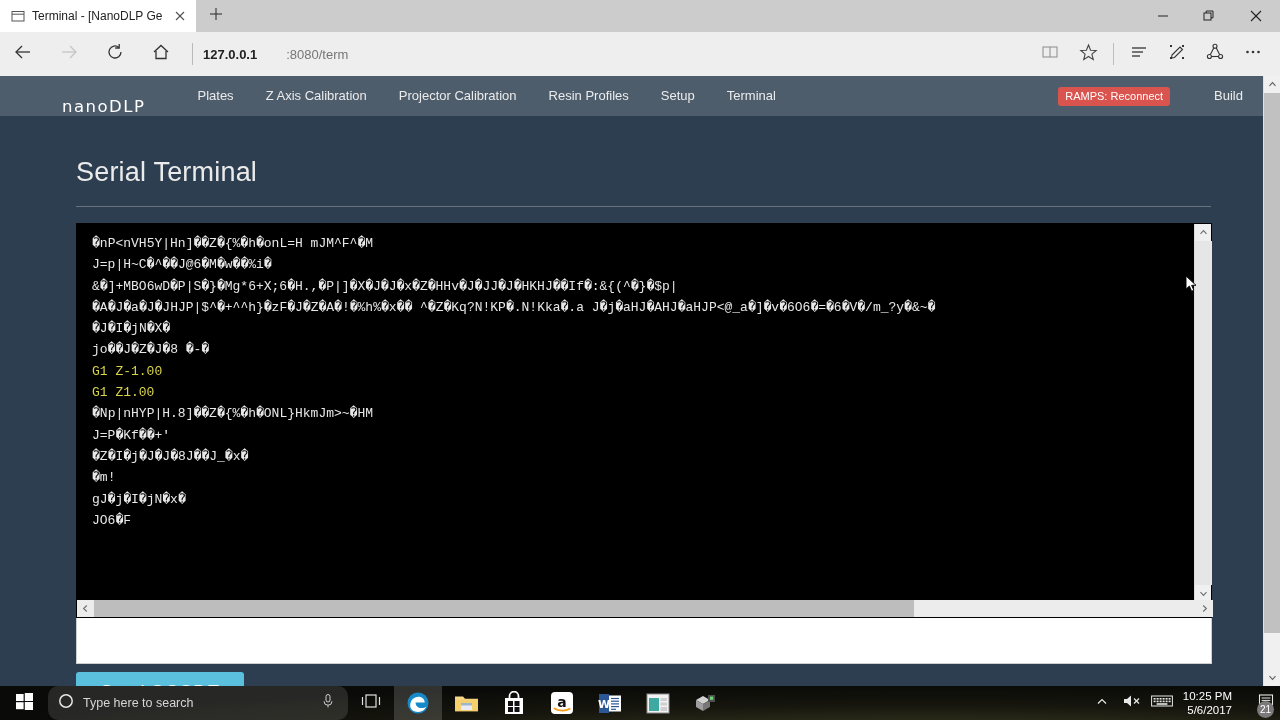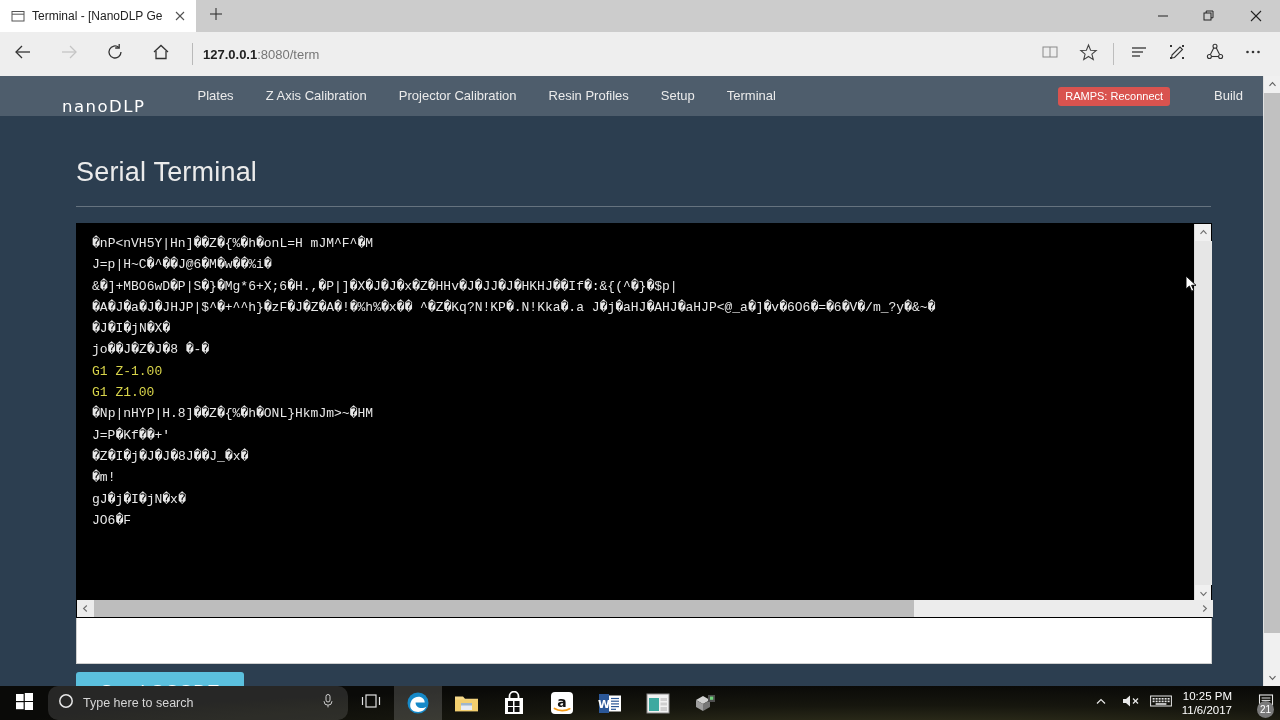--- a/index.html
+++ b/index.html
@@ -41,21 +41,21 @@
     position: absolute; left: 0; top: 32px; width: 1280px; height: 44px;
     background: #eeeeee; display: flex; align-items: center;
   }
   .navbtn { width: 46px; height: 44px; display: flex; align-items: center; justify-content: center; }
   .navbtn.disabled { opacity: .35; }
   .addr-sep {
     width: 1px; height: 22px; background: #b9b9b9; margin: 0 10px 0 8px;
   }
   .addressbar {
     flex: 1 1 auto; height: 44px; display: flex; align-items: center;
-    font-size: 13px; color: #333;
+    font-size: 13px; color: #333; gap: 29px;
   }
   .addr-host { color: #222; font-weight: 600; }
   .addr-rest { color: #767676; }
   .toolbar-right { display: flex; align-items: center; height: 44px; padding-right: 8px; }
   .tbicon { width: 38px; height: 44px; display: flex; align-items: center; justify-content: center; }
   .tb-sep { width: 1px; height: 22px; background: #bdbdbd; margin: 0 6px; }
 
   
   .viewport {
     position: absolute; left: 0; top: 76px; width: 1280px; height: 610px;
@@ -564,21 +564,21 @@
                 <rect x="11.6" y="6.6" width="2" height="1.6"></rect>
                 <rect x="14.6" y="6.6" width="2" height="1.6"></rect>
                 <rect x="17.6" y="6.6" width="2" height="1.6"></rect>
           <rect x="5.6" y="9.2" width="10.8" height="1.6"></rect>
               </g>
             </svg>
         </span>
       </div>
       <div class="clock">
         <span>10:25 PM</span>
-        <span>11/6/2017</span>
+        <span>5/6/2017</span>
       </div>
       <div class="notif">
         <span>
           <svg width="18" height="16" viewBox="0 0 18 16">
               <rect x="1.5" y="2" width="13" height="10" fill="none" stroke="#e8e8e8" stroke-width="1.1"></rect>
               <line x1="3.6" y1="5" x2="12.4" y2="5" stroke="#e8e8e8" stroke-width="1"></line>
               <line x1="3.6" y1="7.4" x2="12.4" y2="7.4" stroke="#e8e8e8" stroke-width="1"></line>
               <line x1="3.6" y1="9.8" x2="9.5" y2="9.8" stroke="#e8e8e8" stroke-width="1"></line>
             </svg>
         </span>

